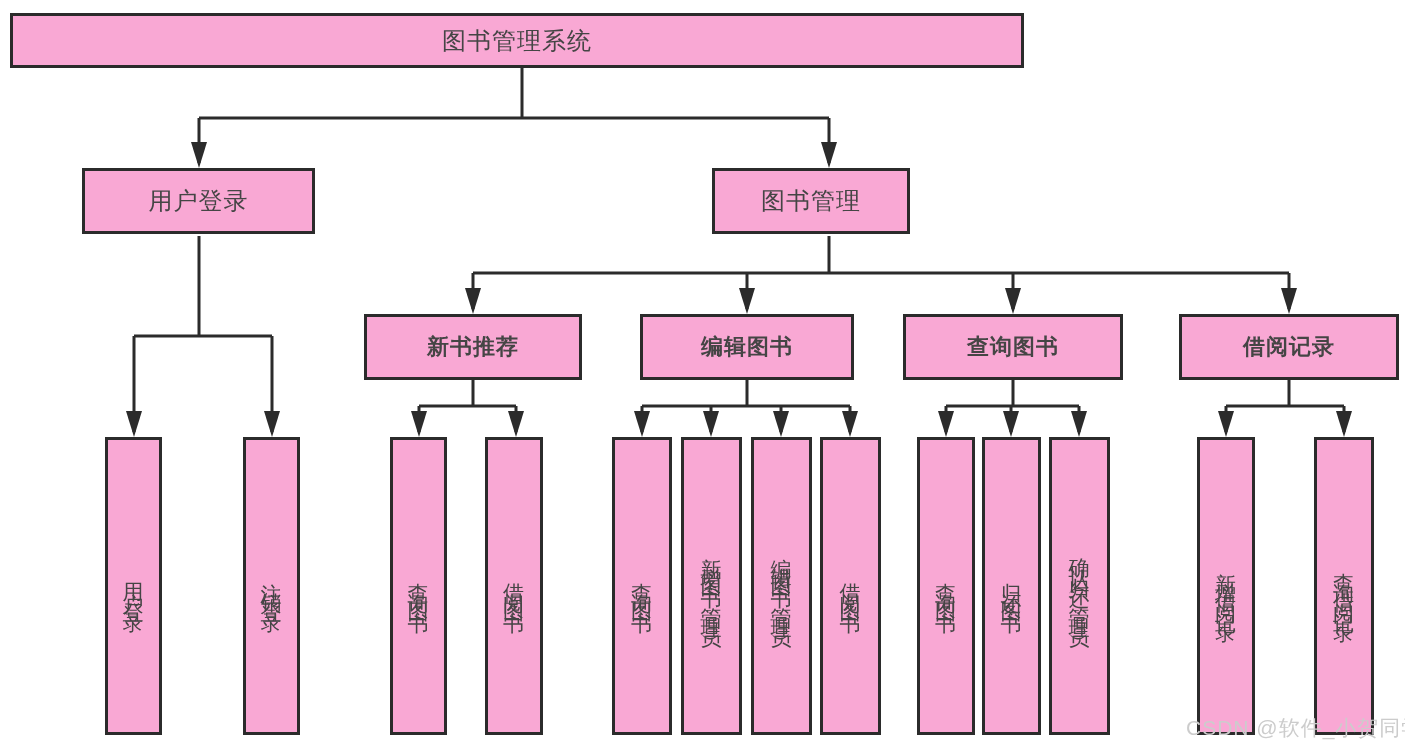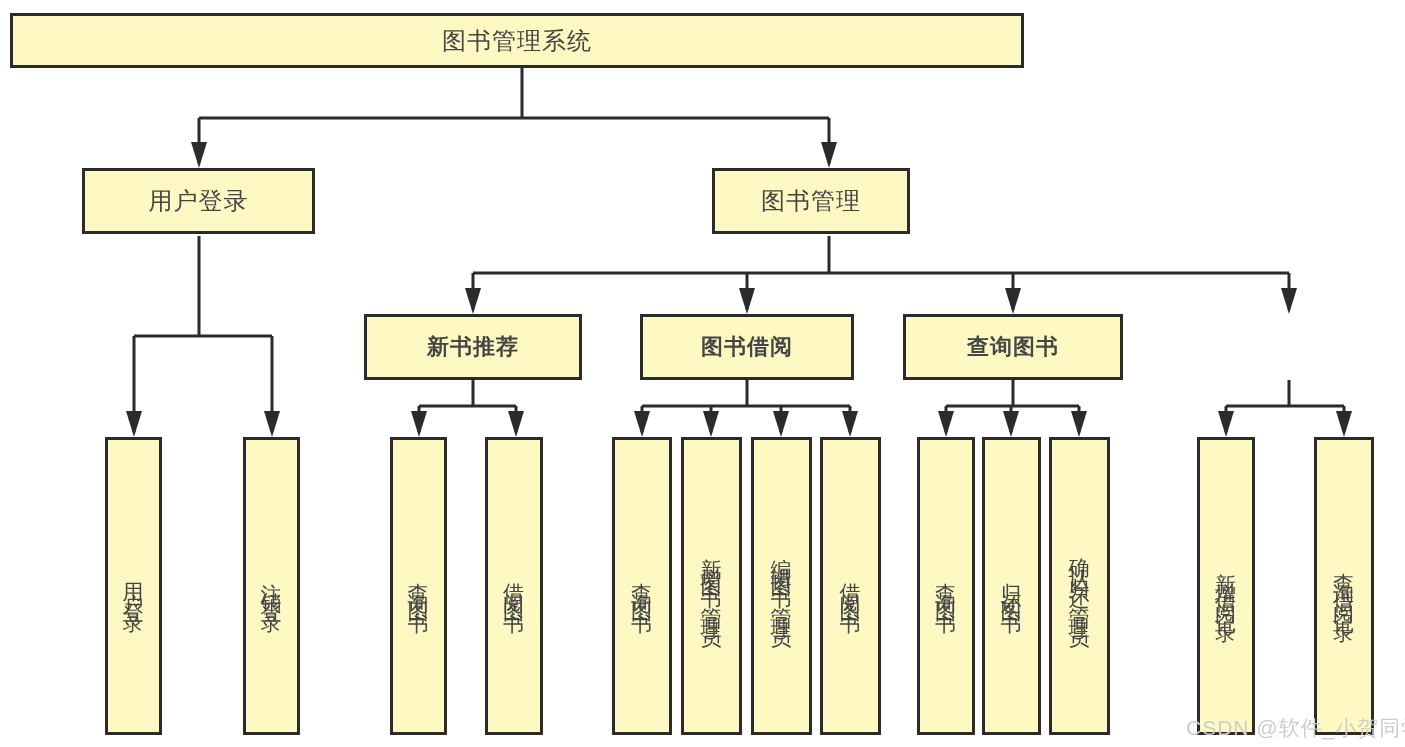--- a/index.html
+++ b/index.html
@@ -10,21 +10,21 @@
     font-family:"Liberation Sans","DejaVu Sans",sans-serif;
     overflow:hidden;
   }
   .wires{position:absolute;left:0;top:0;}
   .wire{fill:none;stroke:#2b2b2b;stroke-width:3;}
   .ah{fill:#2b2b2b;stroke:none;}
   .box{
     position:absolute;
     box-sizing:border-box;
     border:3px solid #2b2b2b;
-    background:#fef9c3;
+    background:#f9a8d4;
     display:flex;align-items:center;justify-content:center;
     color:#454545;
   }
   .lvl0{font-size:24px;letter-spacing:1px;}
   .lvl1{font-size:24px;letter-spacing:1px;}
   .lvl2{font-size:22px;letter-spacing:1px;font-weight:bold;}
   .leaf{top:437px;height:298px;font-size:21px;}
   .vtext{
     writing-mode:vertical-rl;
     text-orientation:mixed;
@@ -85,24 +85,27 @@
     <span>用户登录</span>
   </div>
   <div class="box lvl1" style="left:712px;top:168px;width:198px;height:66px">
     <span>图书管理</span>
   </div>
 
   <div class="box lvl2" style="left:364px;top:314px;width:218px;height:66px">
     <span>新书推荐</span>
   </div>
   <div class="box lvl2" style="left:640px;top:314px;width:214px;height:66px">
-    <span>图书借阅</span>
+    <span>编辑图书</span>
   </div>
   <div class="box lvl2" style="left:903px;top:314px;width:220px;height:66px">
     <span>查询图书</span>
+  </div>
+  <div class="box lvl2" style="left:1179px;top:314px;width:220px;height:66px">
+    <span>借阅记录</span>
   </div>
 
   <div class="box leaf" style="left:105px;width:57px">
     <span class="vtext">用户登录</span>
   </div>
   <div class="box leaf" style="left:243px;width:57px">
     <span class="vtext">注销登录</span>
   </div>
 
   <div class="box leaf" style="left:390px;width:57px">

